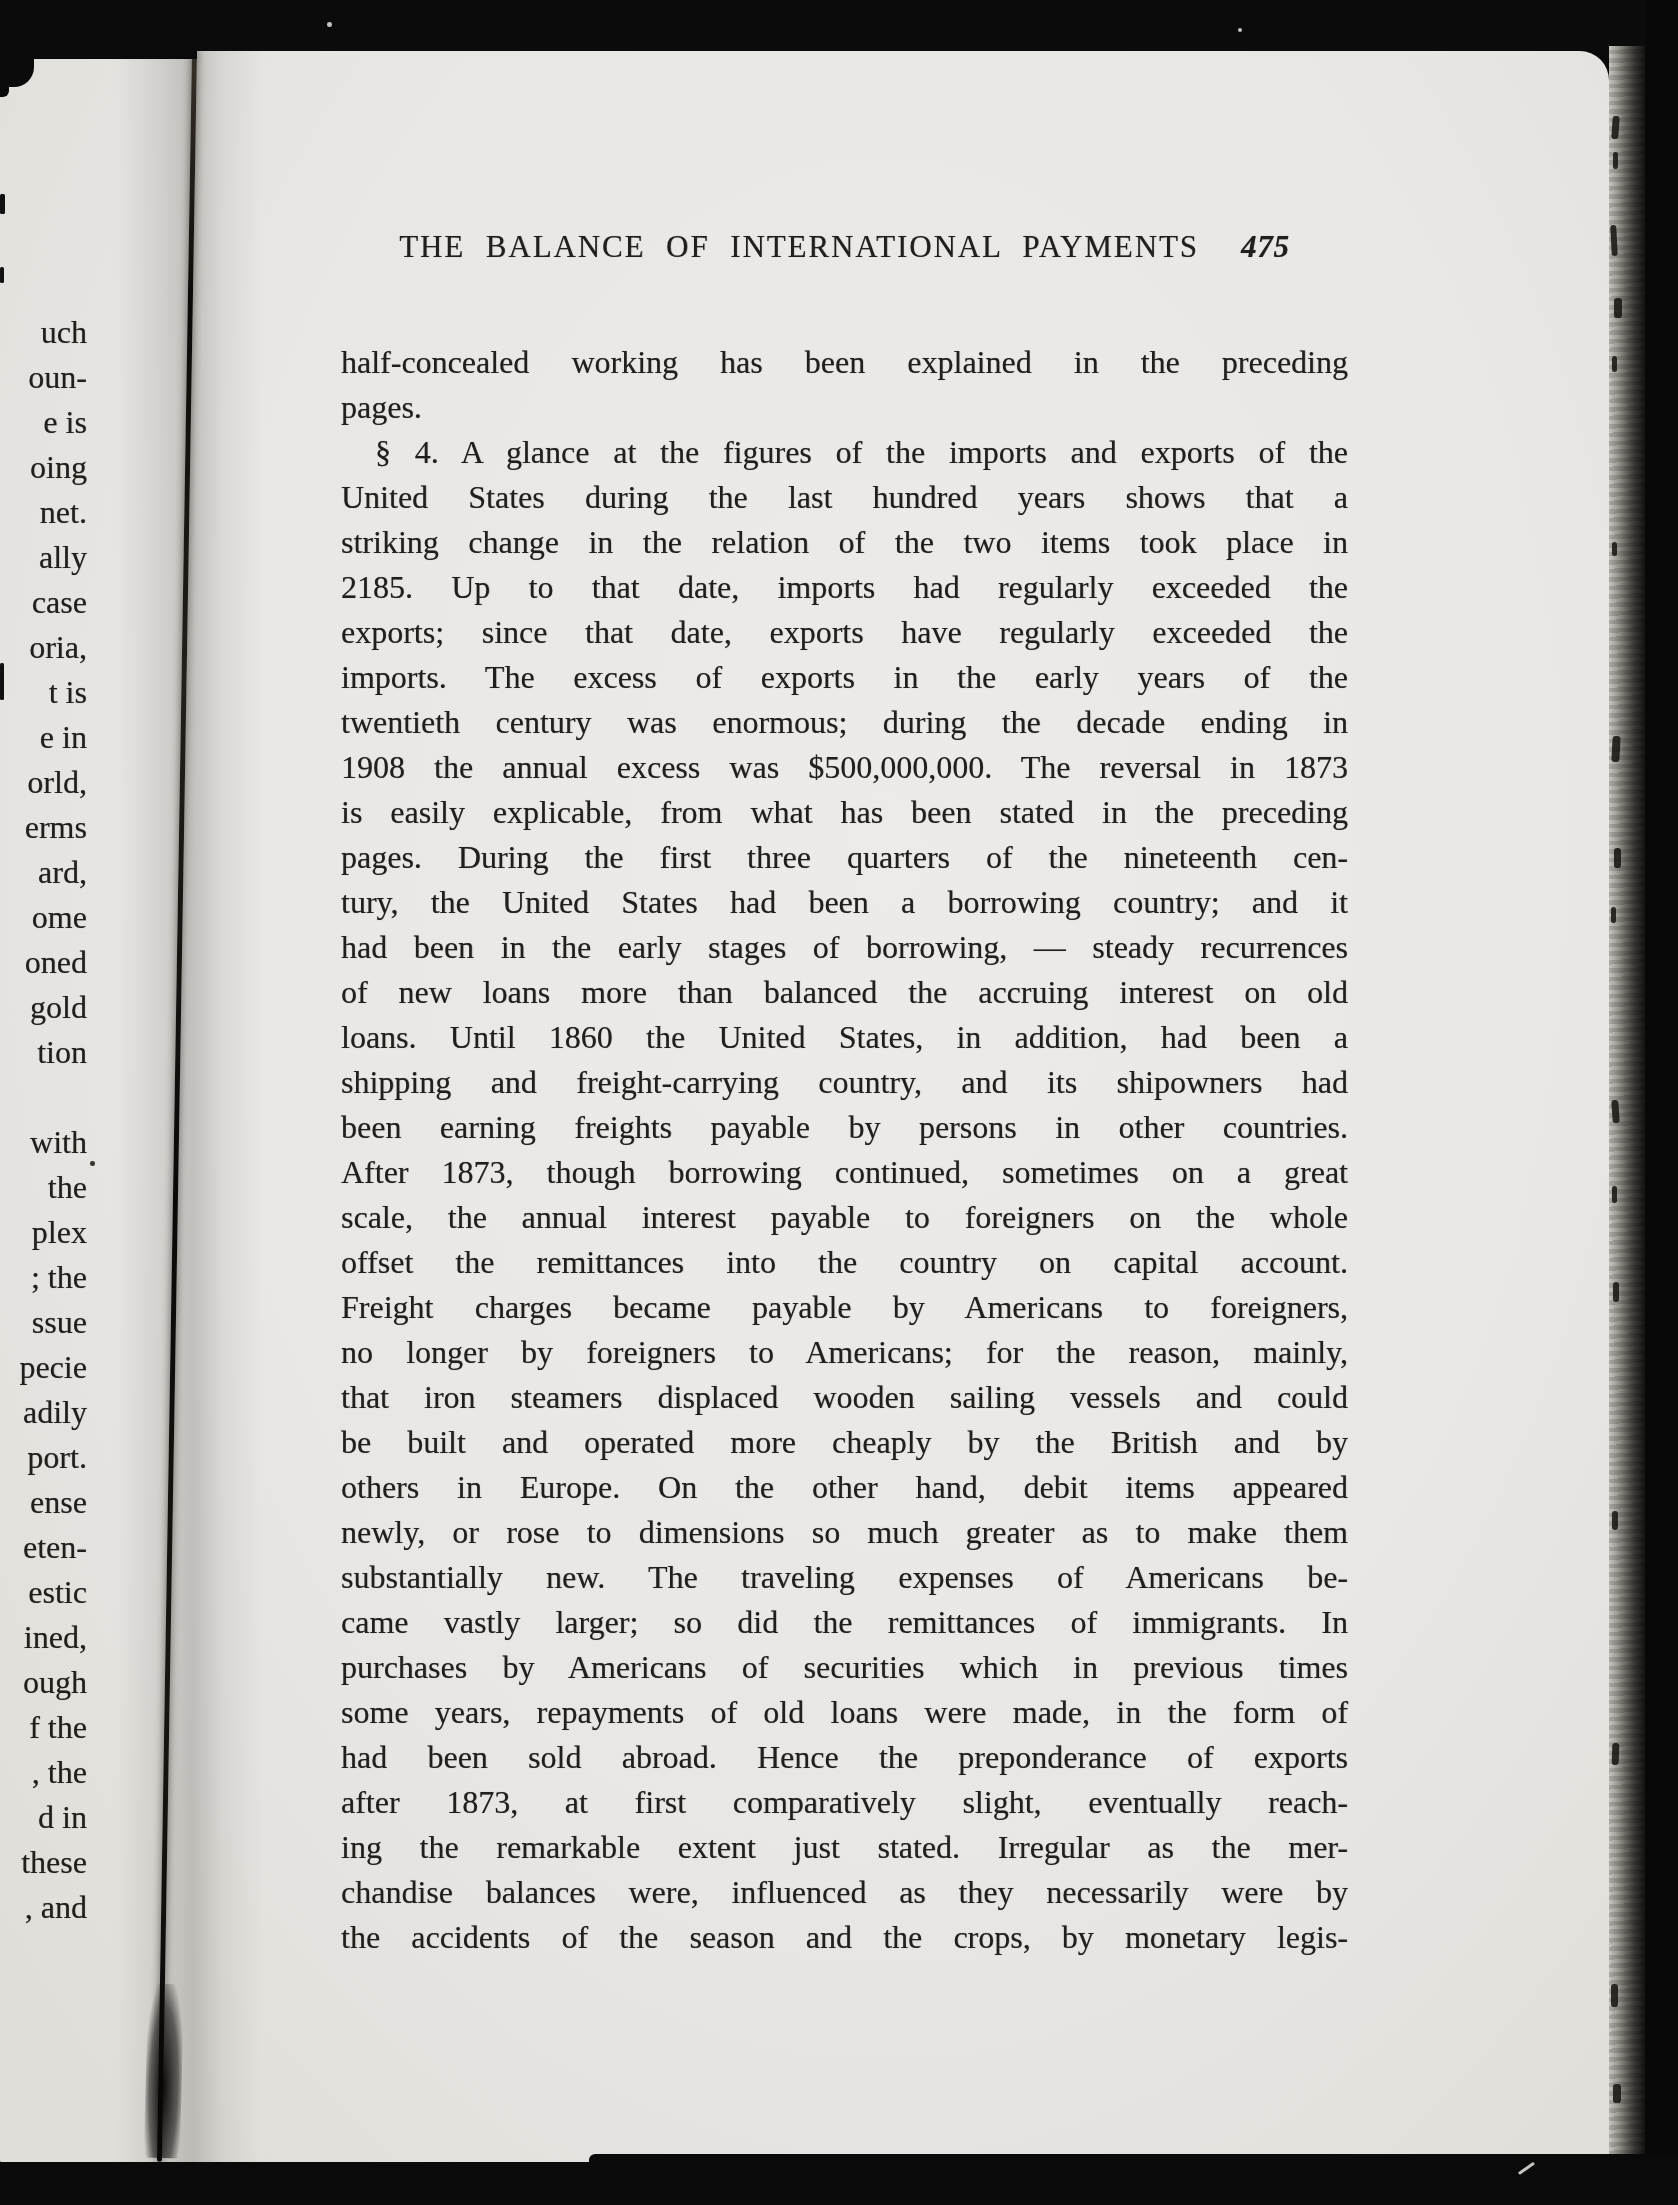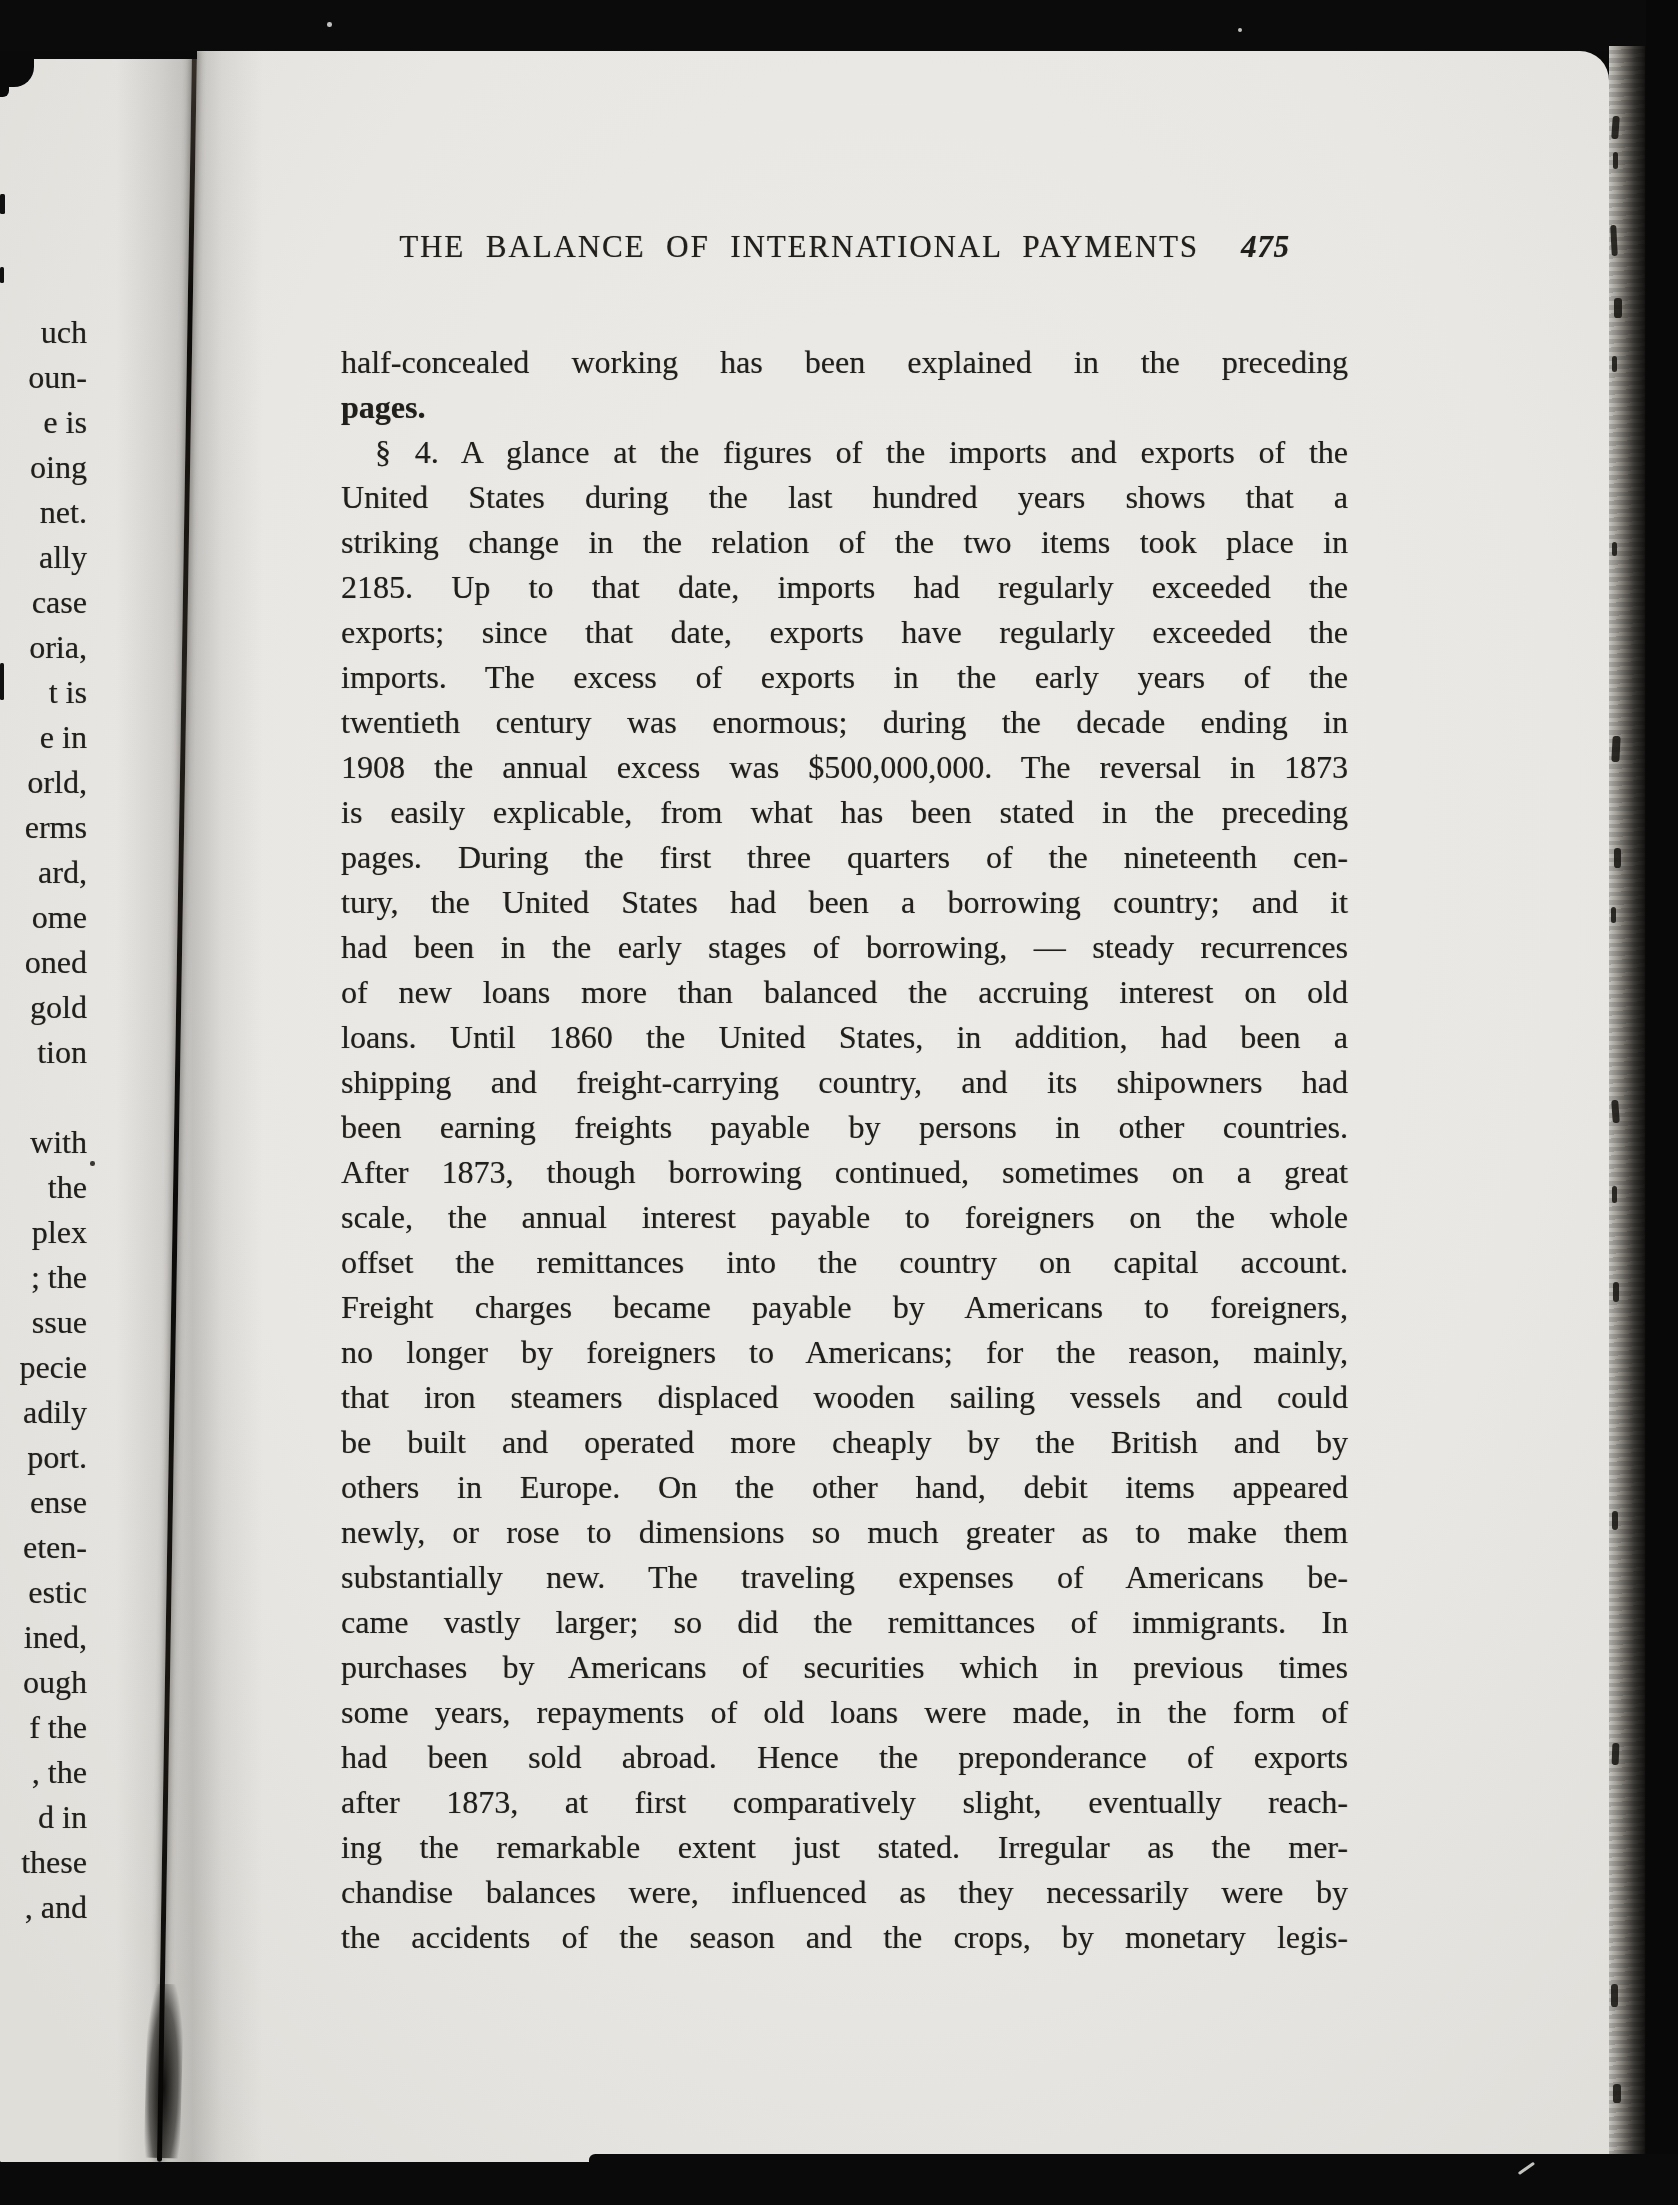--- a/index.html
+++ b/index.html
@@ -70,21 +70,21 @@
     text-align:center;
   }
   .runhead .pagenum{letter-spacing:0.8px;font-weight:bold;font-style:italic;}
   .bodytext{position:absolute;left:341px;top:316px;width:1007px;margin-top:24px;}
   .line{
     height:45px;line-height:45px;font-size:32px;color:var(--ink);
     text-align:justify;text-align-last:justify;word-spacing:1.5px;
     text-shadow:0.3px 0.3px 0.7px rgba(25,22,20,0.5);
     white-space:nowrap;
   }
-  .line.left{text-align:right;text-align-last:left;font-weight:bold;}
+  .line.left{text-align:right;text-align-last:left;}
   .line.indent{text-indent:34px;font-family:Liberation Serif, serif;}
   .fragments{position:absolute;left:0;top:310px;width:90px;}
   .frag{
     height:45px;line-height:45px;font-size:32px;color:var(--ink);
     text-align:right;padding-right:3.1px;
     text-shadow:0.3px 0.3px 0.7px rgba(25,22,20,0.5);
     white-space:nowrap;overflow:visible;
   }
 </style>
 </head>

